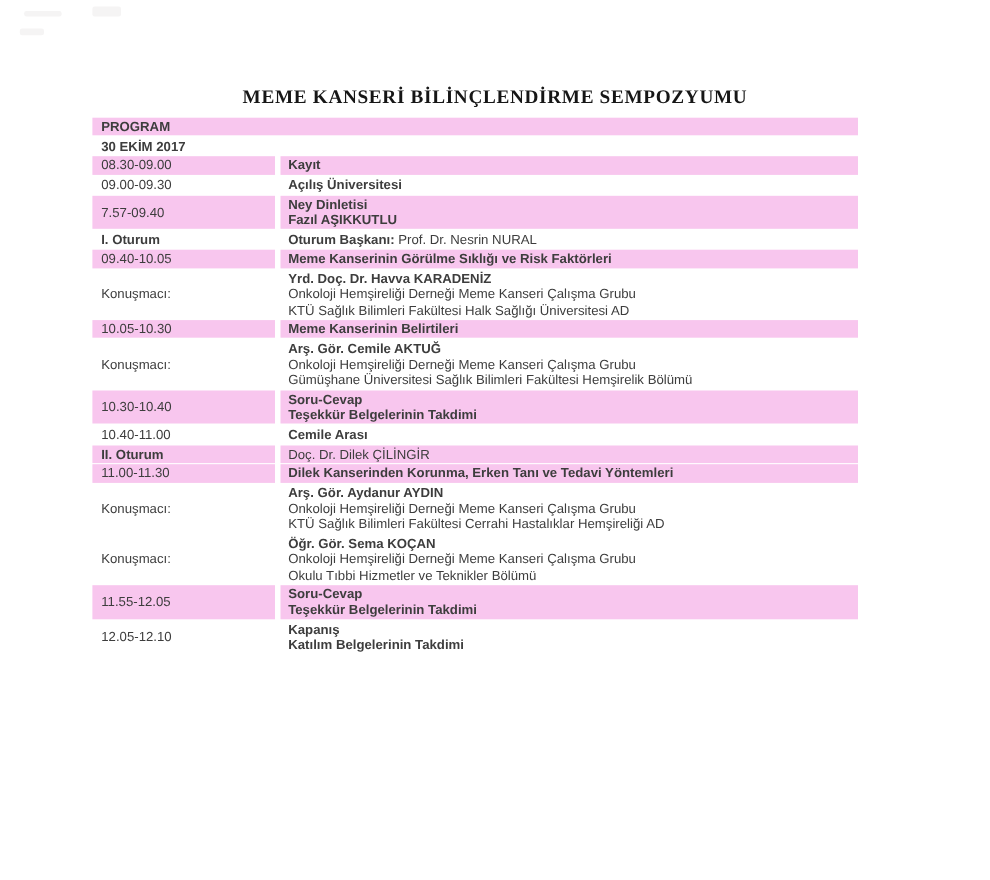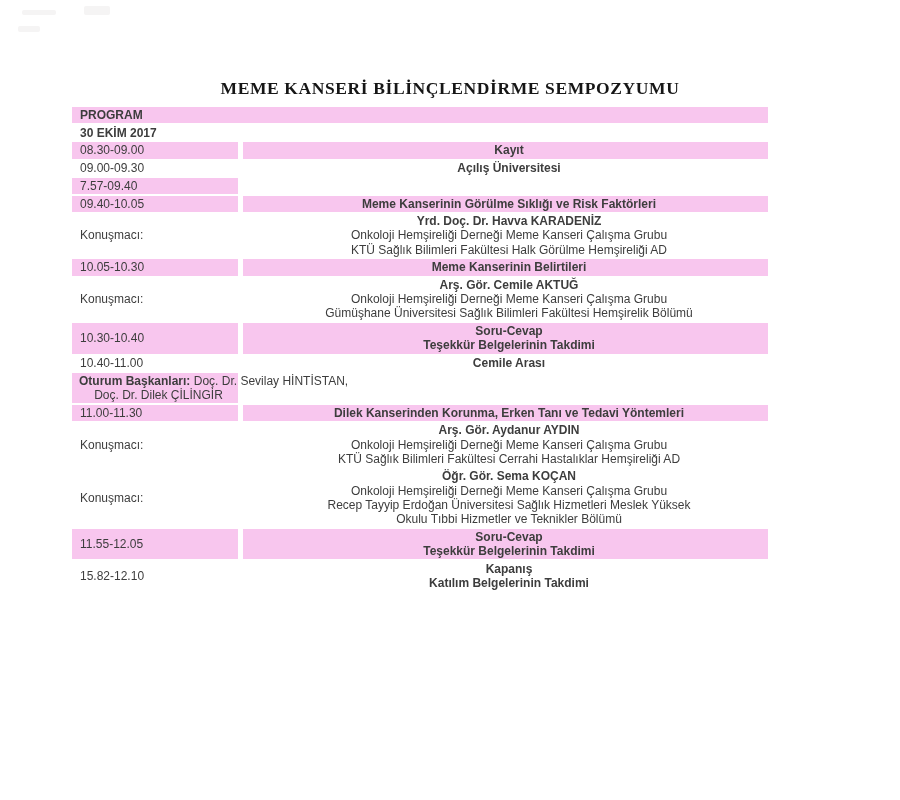--- a/index.html
+++ b/index.html
@@ -31,21 +31,21 @@
     text-align: center;
     font-family: "Liberation Serif", serif;
     font-weight: bold;
     font-size: 17.5px;
     letter-spacing: 0.6px;
     color: #161616;
   }
   .program-table {
     position: absolute;
     top: 107px;
-    left: 72px;
+    left: 84px;
     width: 696px;
   }
   .prow {
     display: grid;
     grid-template-columns: 166px 1fr;
     column-gap: 5px;
     margin-bottom: 1.5px;
   }
   .prow.merged {
     grid-template-columns: 1fr;
@@ -63,21 +63,20 @@
     background: #f8c6ee;
   }
   .left-cell {
     padding-left: 8px;
     display: flex;
     flex-direction: column;
     justify-content: center;
   }
   .right-cell {
     padding-left: 7px;
-    text-align: center;
   }
   .line {
     white-space: nowrap;
   }
   .b {
     font-weight: bold;
   }
   .left-cell .txt {
     white-space: nowrap;
   }
@@ -127,40 +126,52 @@
       </div>
       <div class="cell right-cell">
           <div class="line"><span class="b">Açılış Üniversitesi</span></div>
         </div>
     </div>
 
     <div class="prow pink">
       <div class="cell left-cell">
         <span class="txt">7.57-09.40</span>
       </div>
-    </div>
-
+      <div class="cell right-cell">
+          <div class="line"><span class="b">Ney Dinletisi</span></div>
+          <div class="line"><span class="b">Fazıl AŞIKKUTLU</span></div>
+        </div>
+    </div>
+
+    <div class="prow white">
+      <div class="cell left-cell">
+        <span class="txt b">I. Oturum</span>
+      </div>
+      <div class="cell right-cell">
+          <div class="line"><span class="b">Oturum Başkanı:</span><span> Prof. Dr. Nesrin NURAL</span></div>
+        </div>
+    </div>
 
     <div class="prow pink">
       <div class="cell left-cell">
         <span class="txt">09.40-10.05</span>
       </div>
       <div class="cell right-cell">
           <div class="line"><span class="b">Meme Kanserinin Görülme Sıklığı ve Risk Faktörleri</span></div>
         </div>
     </div>
 
     <div class="prow white">
       <div class="cell left-cell">
         <span class="txt">Konuşmacı:</span>
       </div>
       <div class="cell right-cell">
           <div class="line"><span class="b">Yrd. Doç. Dr. Havva KARADENİZ</span></div>
           <div class="line"><span>Onkoloji Hemşireliği Derneği Meme Kanseri Çalışma Grubu</span></div>
-          <div class="line"><span>KTÜ Sağlık Bilimleri Fakültesi Halk Görülme Hemşireliği AD</span></div>
+          <div class="line"><span>KTÜ Sağlık Bilimleri Fakültesi Halk Sağlığı Üniversitesi AD</span></div>
         </div>
     </div>
 
     <div class="prow pink">
       <div class="cell left-cell">
         <span class="txt">10.05-10.30</span>
       </div>
       <div class="cell right-cell">
           <div class="line"><span class="b">Meme Kanserinin Belirtileri</span></div>
         </div>
@@ -190,22 +201,24 @@
     <div class="prow white">
       <div class="cell left-cell">
         <span class="txt">10.40-11.00</span>
       </div>
       <div class="cell right-cell">
           <div class="line"><span class="b">Cemile Arası</span></div>
         </div>
     </div>
 
     <div class="prow pink">
-      <div class="cell right-cell">
-          <div class="line"><span class="b">Oturum Başkanları:</span><span> Doç. Dr. Sevilay HİNTİSTAN,</span></div>
+      <div class="cell left-cell">
+        <span class="txt b">II. Oturum</span>
+      </div>
+      <div class="cell right-cell">
           <div class="line"><span>Doç. Dr. Dilek ÇİLİNGİR</span></div>
         </div>
     </div>
 
     <div class="prow pink">
       <div class="cell left-cell">
         <span class="txt">11.00-11.30</span>
       </div>
       <div class="cell right-cell">
           <div class="line"><span class="b">Dilek Kanserinden Korunma, Erken Tanı ve Tedavi Yöntemleri</span></div>
@@ -224,38 +237,37 @@
     </div>
 
 
     <div class="prow white">
       <div class="cell left-cell">
         <span class="txt">Konuşmacı:</span>
       </div>
       <div class="cell right-cell">
           <div class="line"><span class="b">Öğr. Gör. Sema KOÇAN</span></div>
           <div class="line"><span>Onkoloji Hemşireliği Derneği Meme Kanseri Çalışma Grubu</span></div>
-          <div class="line"><span>Recep Tayyip Erdoğan Üniversitesi Sağlık Hizmetleri Meslek Yüksek</span></div>
           <div class="line"><span>Okulu Tıbbi Hizmetler ve Teknikler Bölümü</span></div>
         </div>
     </div>
 
     <div class="prow pink">
       <div class="cell left-cell">
         <span class="txt">11.55-12.05</span>
       </div>
       <div class="cell right-cell">
           <div class="line"><span class="b">Soru-Cevap</span></div>
           <div class="line"><span class="b">Teşekkür Belgelerinin Takdimi</span></div>
         </div>
     </div>
 
     <div class="prow white">
       <div class="cell left-cell">
-        <span class="txt">15.82-12.10</span>
+        <span class="txt">12.05-12.10</span>
       </div>
       <div class="cell right-cell">
           <div class="line"><span class="b">Kapanış</span></div>
           <div class="line"><span class="b">Katılım Belgelerinin Takdimi</span></div>
         </div>
     </div>
   </div>
 
 </div>
 

